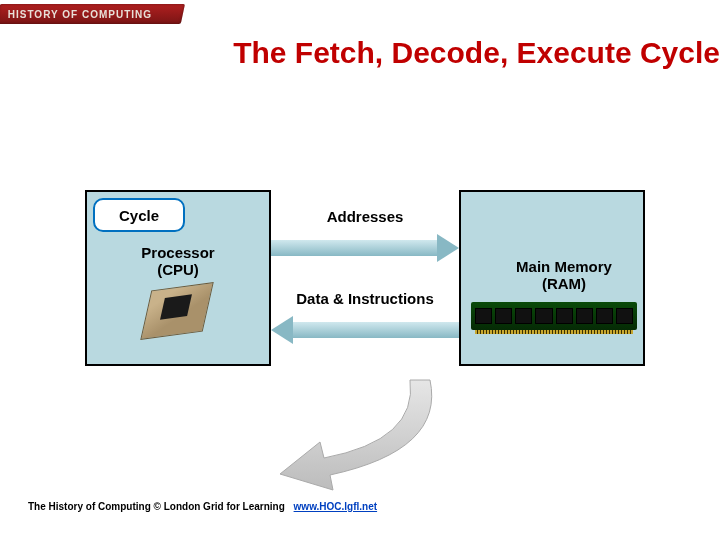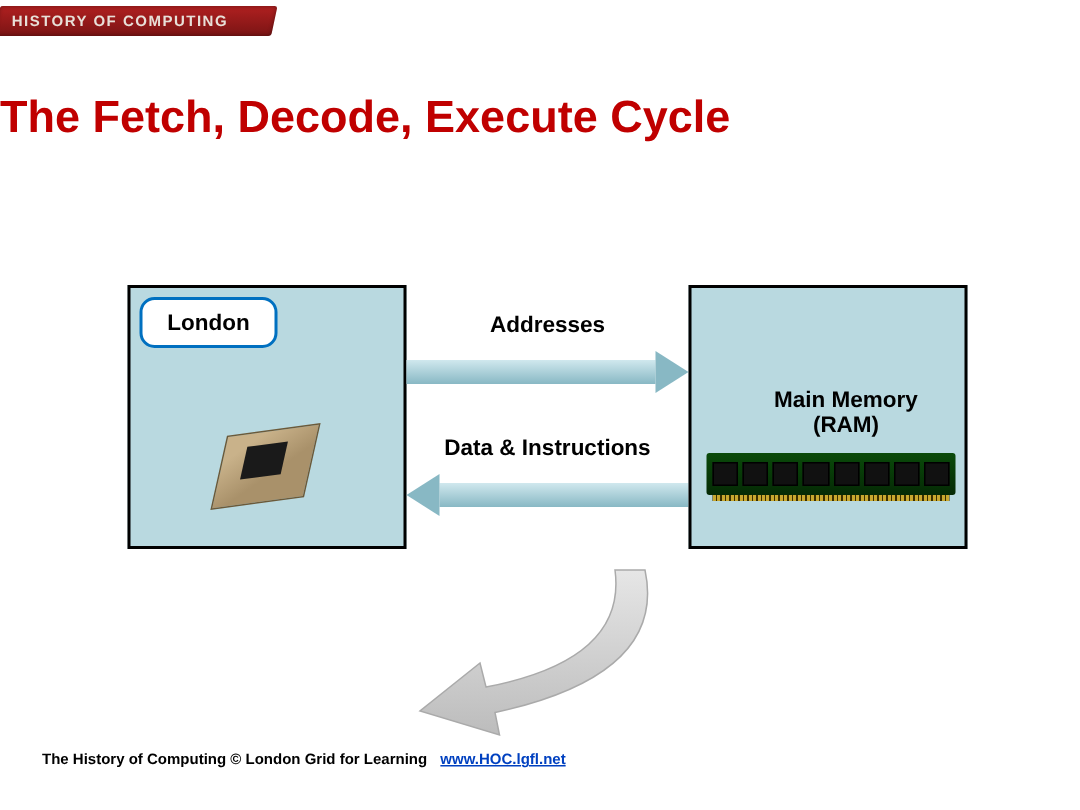--- a/index.html
+++ b/index.html
@@ -32,25 +32,24 @@
     font-weight: bold;
     letter-spacing: 1px;
     padding-left: 10px;
     font-family: "Arial", sans-serif;
   }
   .title {
     position: absolute;
     top: 36px;
     left: 0;
     width: 100%;
-    text-align: left;
+    text-align: right;
     color: #c00000;
     font-size: 30px;
     font-weight: bold;
-    margin-top: 26px;
   }
   .diagram {
     position: absolute;
     top: 190px;
     left: 85px;
     width: 560px;
     height: 180px;
   }
   .box {
     position: absolute;
@@ -219,21 +218,25 @@
 
 <div class="banner">
   <span>HISTORY OF COMPUTING</span>
 </div>
 
 <h1 class="title">The Fetch, Decode, Execute Cycle</h1>
 
 <div class="diagram">
 
   <div class="box cpu">
-    <div class="decode-bubble">London</div>
+    <div class="decode-bubble">Cycle</div>
+    <div class="box-label">
+      <span>Processor</span><br>
+      <span>(CPU)</span>
+    </div>
     <div class="cpu-chip">
       <div class="chip-under"></div>
       <div class="chip-body"></div>
       <div class="chip-die"></div>
     </div>
   </div>
 
   <div class="arrow-group top">
     <div class="arrow-label">Addresses</div>
     <div class="arrow right">

